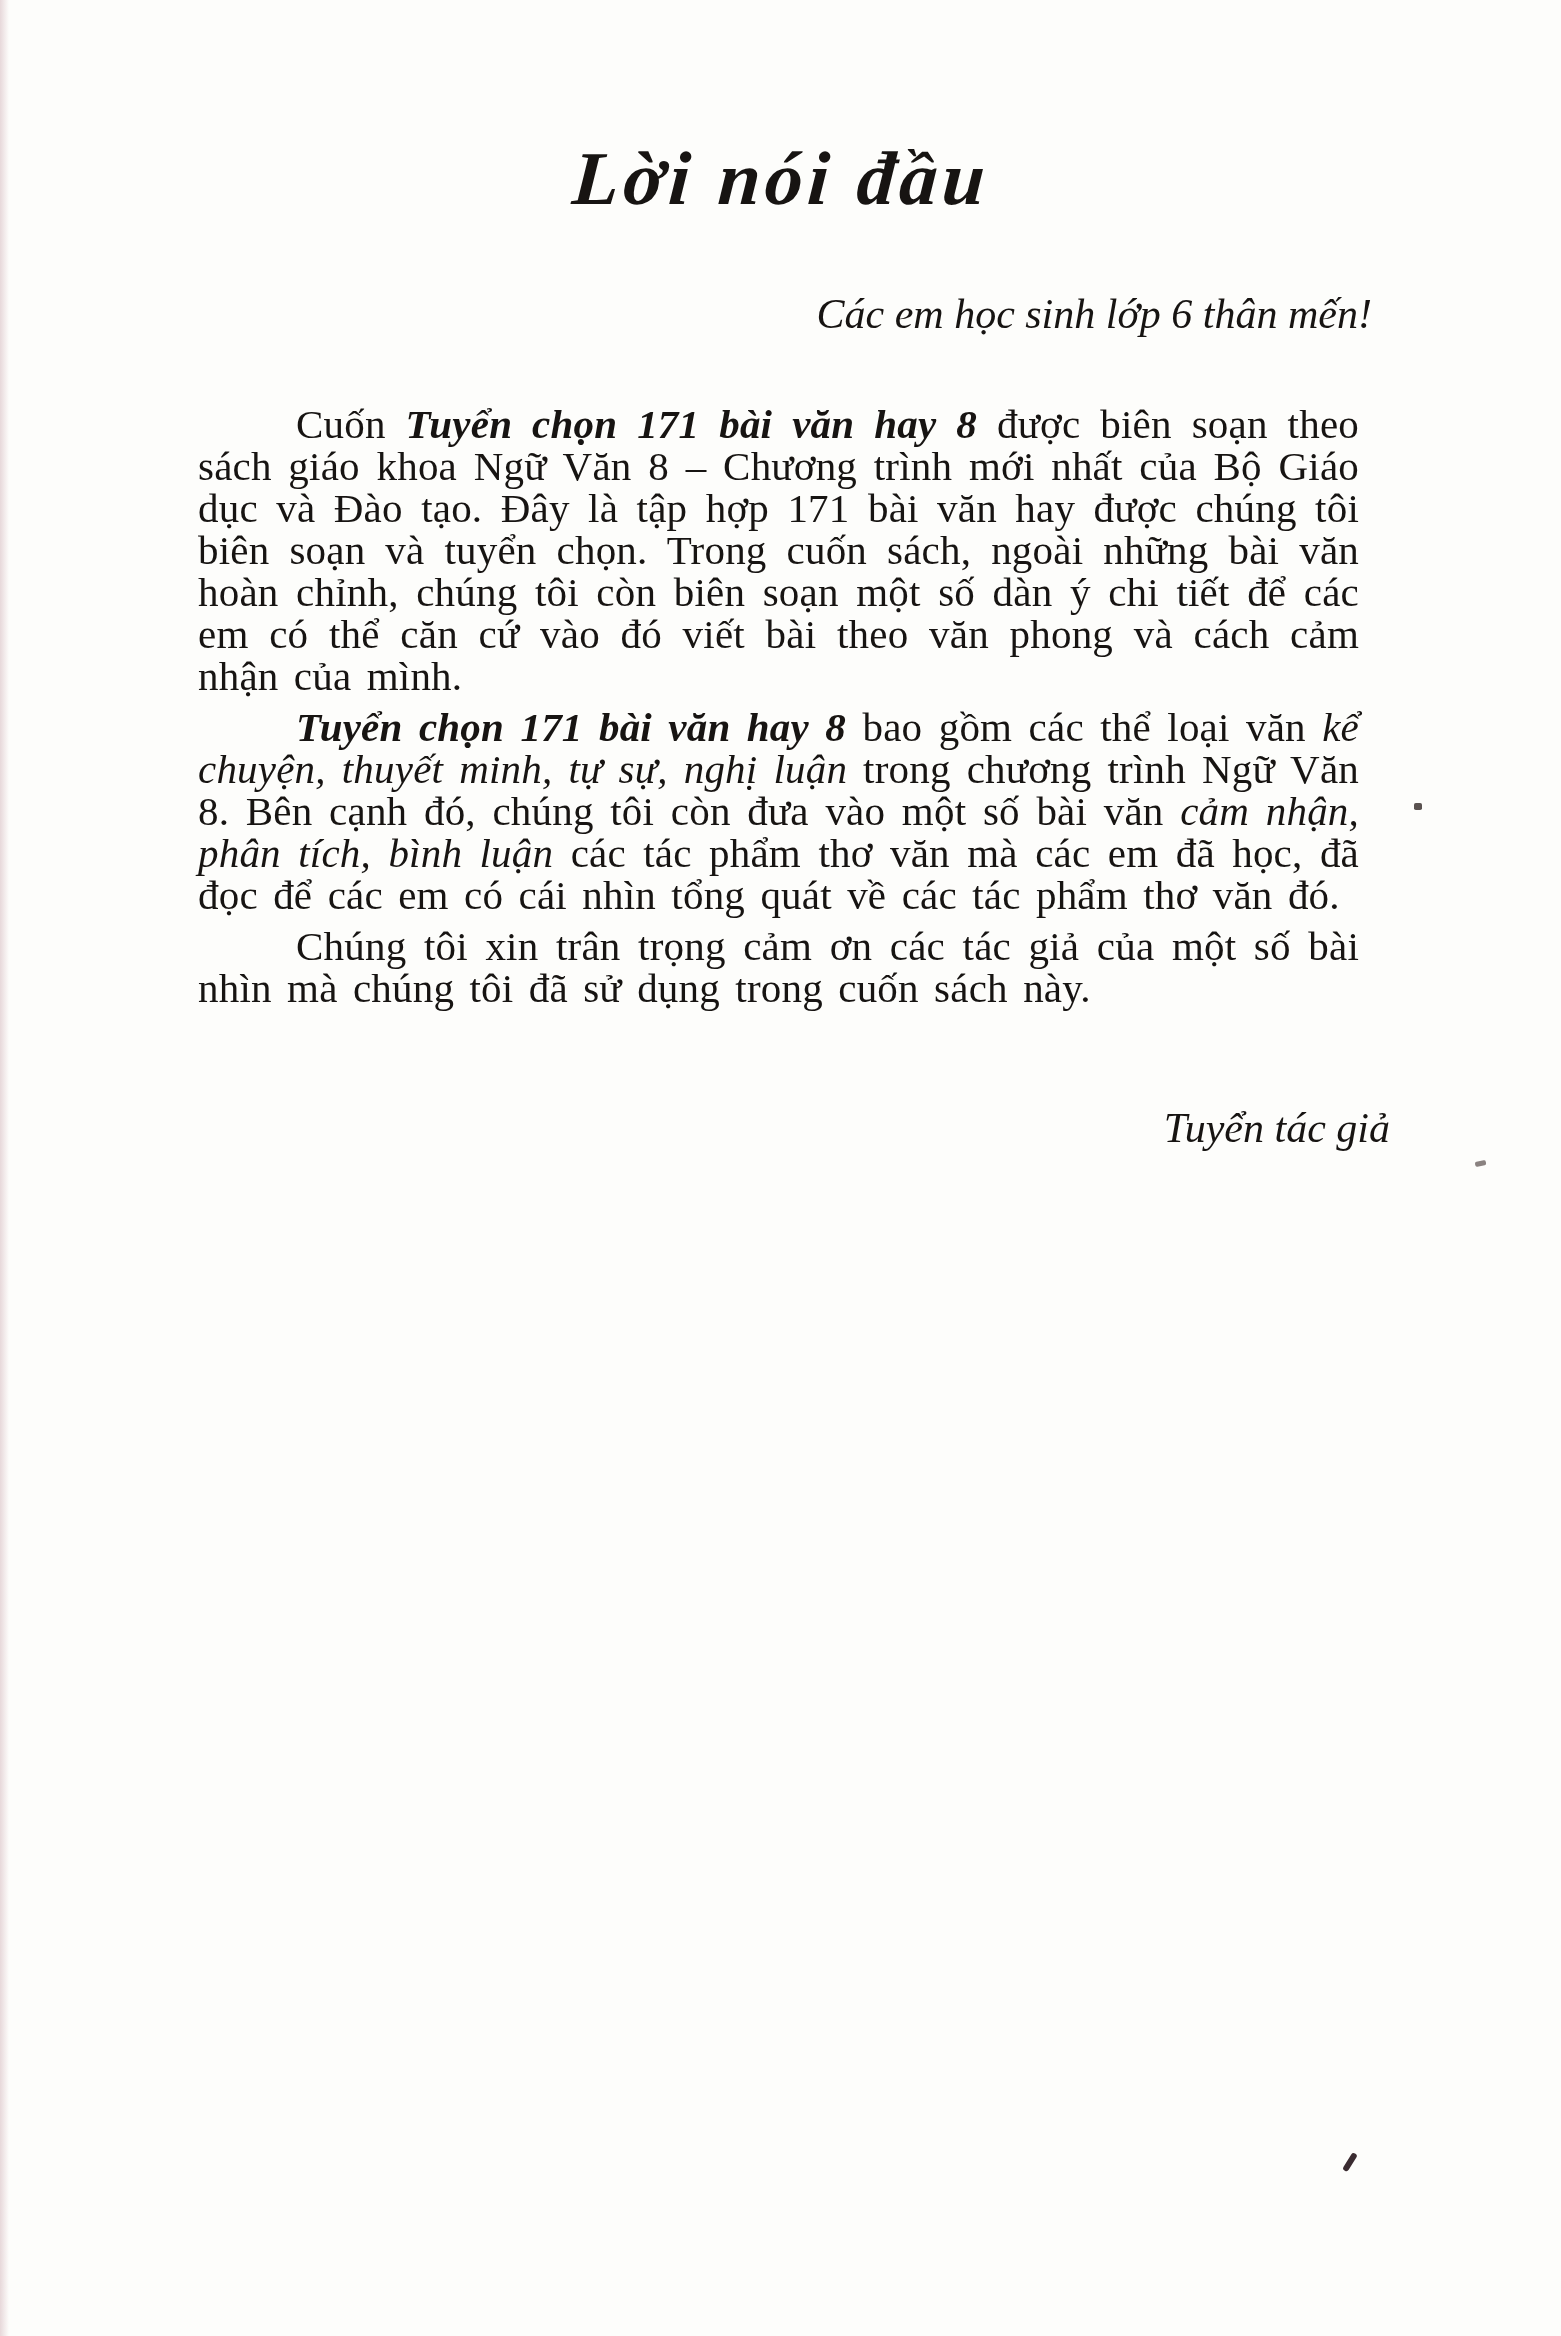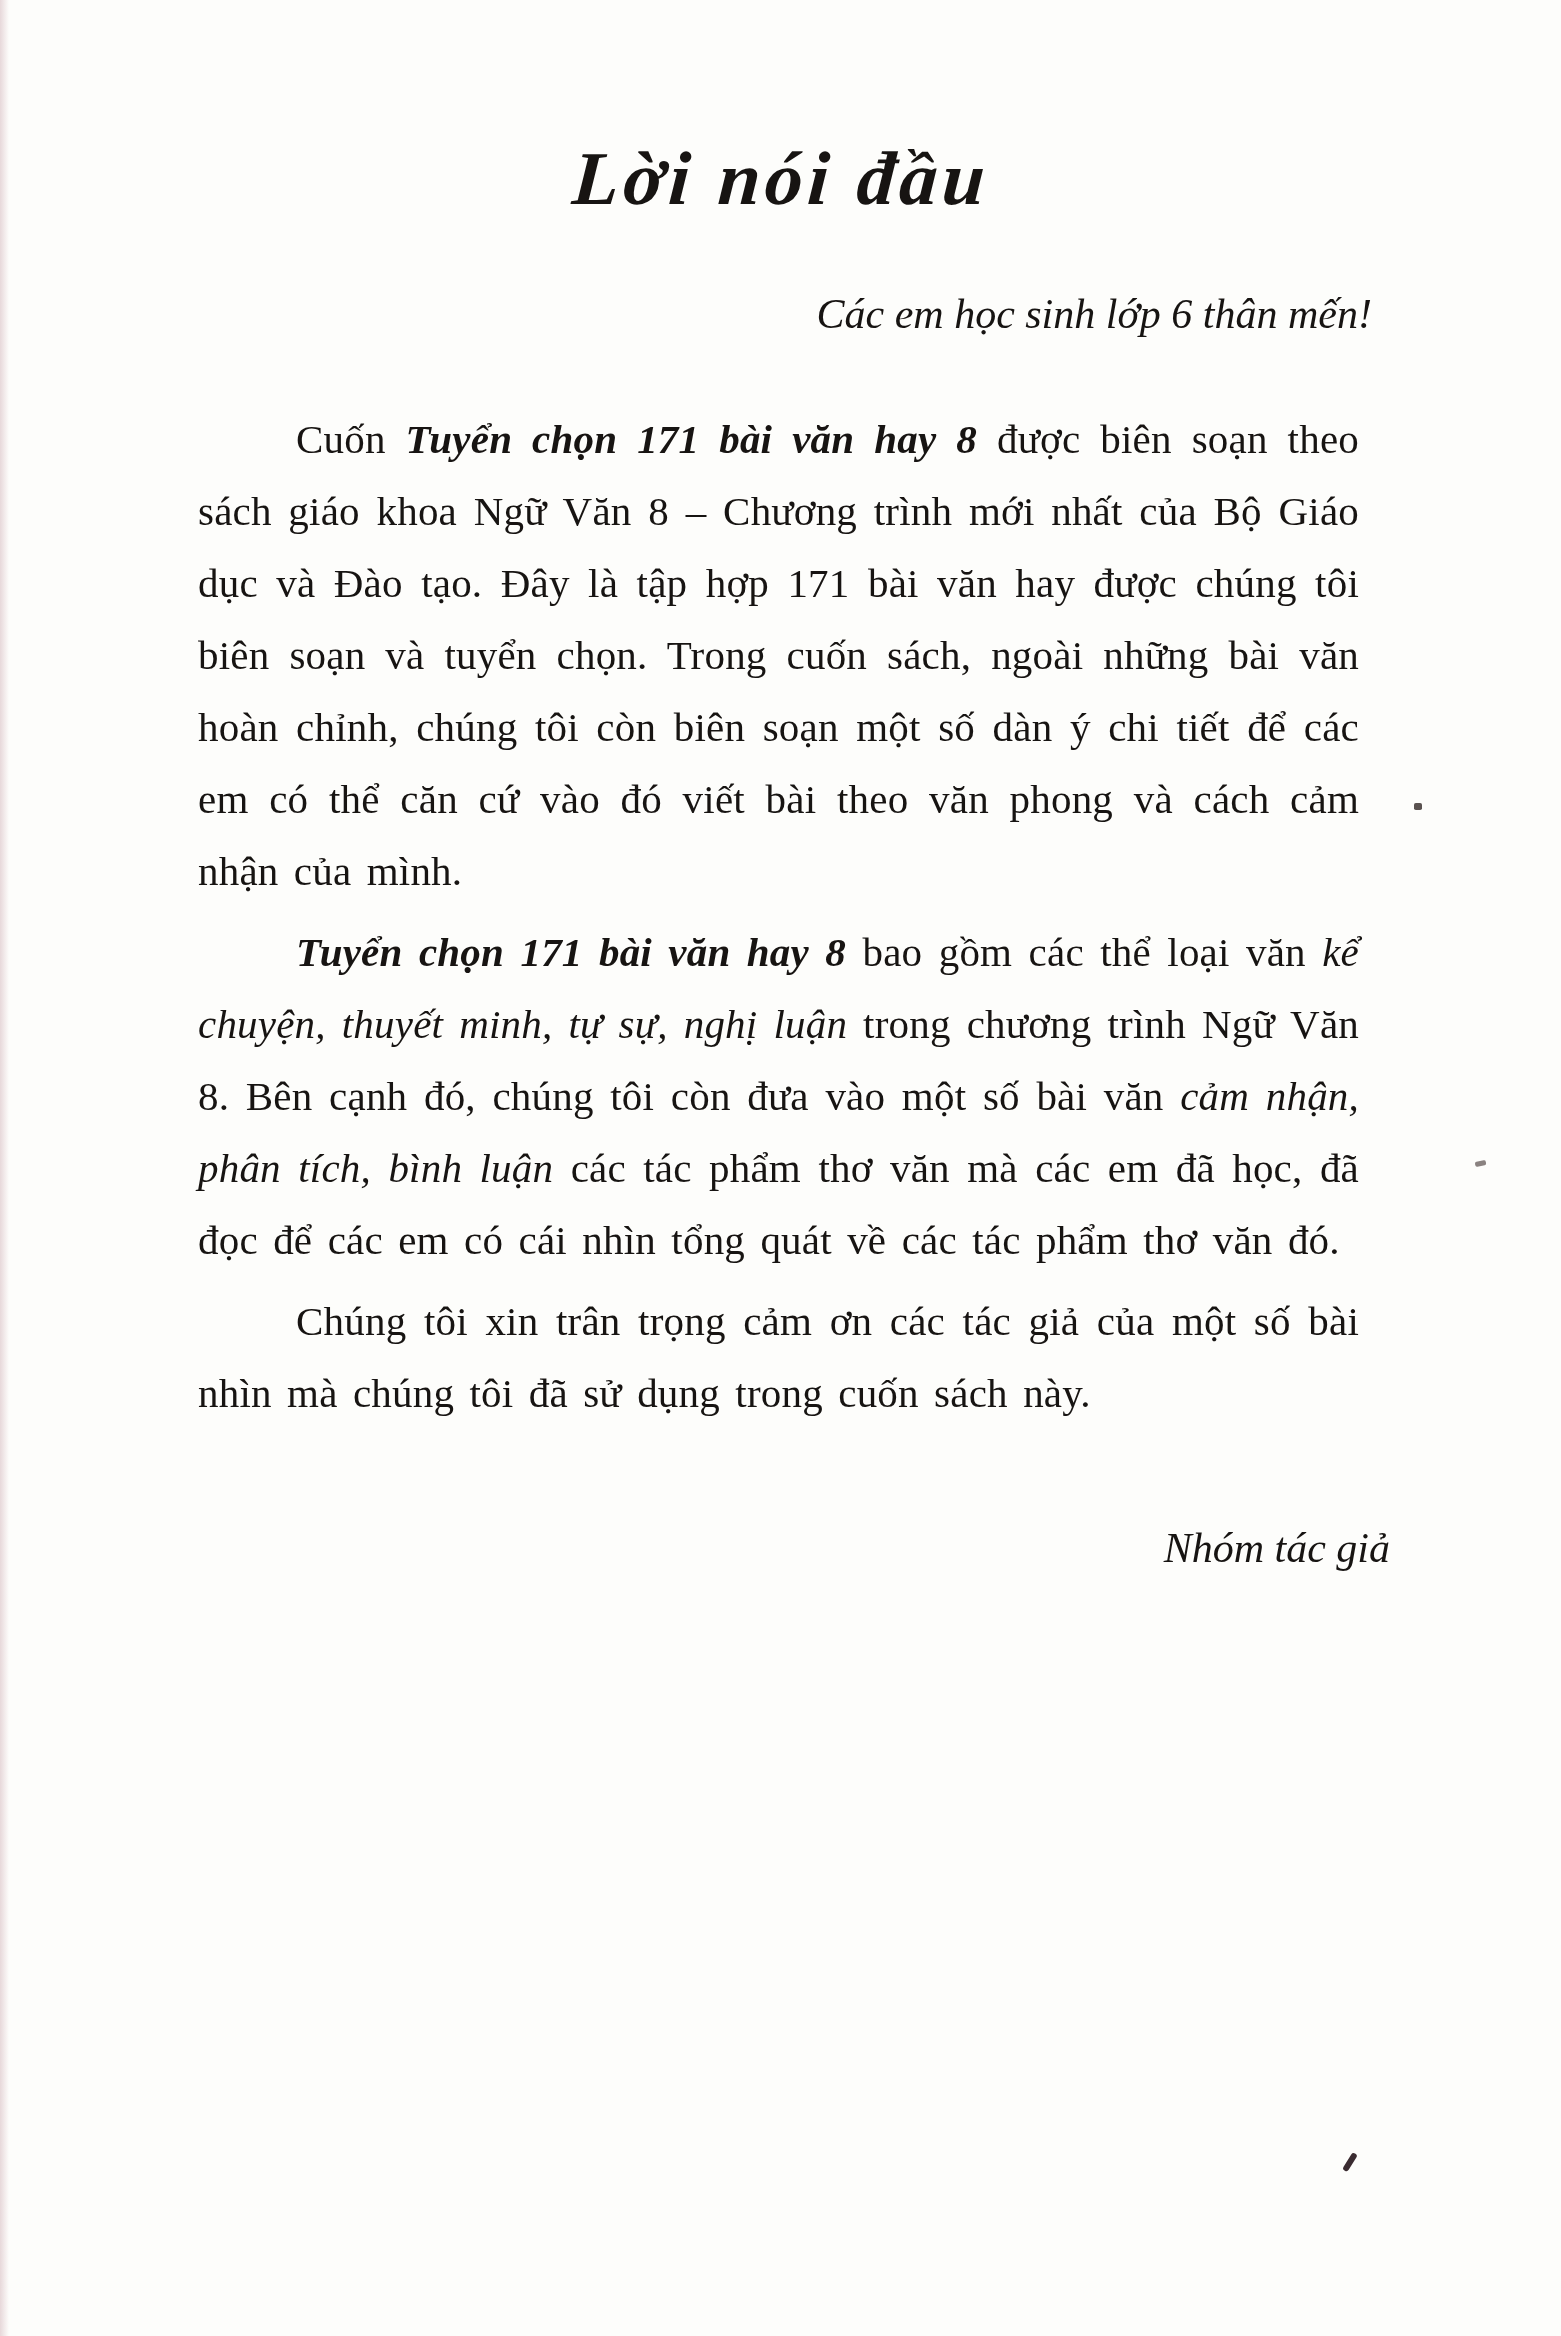--- a/index.html
+++ b/index.html
@@ -44,21 +44,21 @@
     font-size: 42px;
     line-height: 1.1;
   }
   .content {
     margin-top: 66px;
     padding: 0 203px 0 198px;
   }
   .para {
     margin: 0 0 9.2px 0;
     font-size: 41px;
-    line-height: 72px;
+    line-height: 42px;
     text-align: justify;
     text-indent: 98px;
     word-spacing: 0.12em;
     letter-spacing: 0.2px;
   }
   .seg-bold-italic { font-weight: bold; font-style: italic; }
   .seg-italic { font-style: italic; }
   .seg-normal { font-weight: normal; font-style: normal; }
   .signature {
     margin-top: 96px;
@@ -83,19 +83,19 @@
   <h1 class="heading">Lời nói đầu</h1>
 
   <div class="salutation">Các em học sinh lớp 6 thân mến!</div>
 
   <div class="content">
       <p class="para"><span class="seg-normal">Cuốn </span><span class="seg-bold-italic">Tuyển chọn 171 bài văn hay 8</span><span class="seg-normal"> được biên soạn theo sách giáo khoa Ngữ Văn 8 – Chương trình mới nhất của Bộ Giáo dục và Đào tạo. Đây là tập hợp 171 bài văn hay được chúng tôi biên soạn và tuyển chọn. Trong cuốn sách, ngoài những bài văn hoàn chỉnh, chúng tôi còn biên soạn một số dàn ý chi tiết để các em có thể căn cứ vào đó viết bài theo văn phong và cách cảm nhận của mình.</span></p>
       <p class="para"><span class="seg-bold-italic">Tuyển chọn 171 bài văn hay 8</span><span class="seg-normal"> bao gồm các thể loại văn </span><span class="seg-italic">kể chuyện, thuyết minh, tự sự, nghị luận</span><span class="seg-normal"> trong chương trình Ngữ Văn 8. Bên cạnh đó, chúng tôi còn đưa vào một số bài văn </span><span class="seg-italic">cảm nhận, phân tích, bình luận</span><span class="seg-normal"> các tác phẩm thơ văn mà các em đã học, đã đọc để các em có cái nhìn tổng quát về các tác phẩm thơ văn đó.</span></p>
       <p class="para"><span class="seg-normal">Chúng tôi xin trân trọng cảm ơn các tác giả của một số bài nhìn mà chúng tôi đã sử dụng trong cuốn sách này.</span></p>
     </div>
 
-  <div class="signature">Nhóm tác giả</div>
+  <div class="signature">Tuyển tác giả</div>
 
   <div class="speck speck-dot"></div>
   <div class="speck speck-dash"></div>
   <div class="speck speck-grave"></div>
 </div>
 
 
 </body></html>

